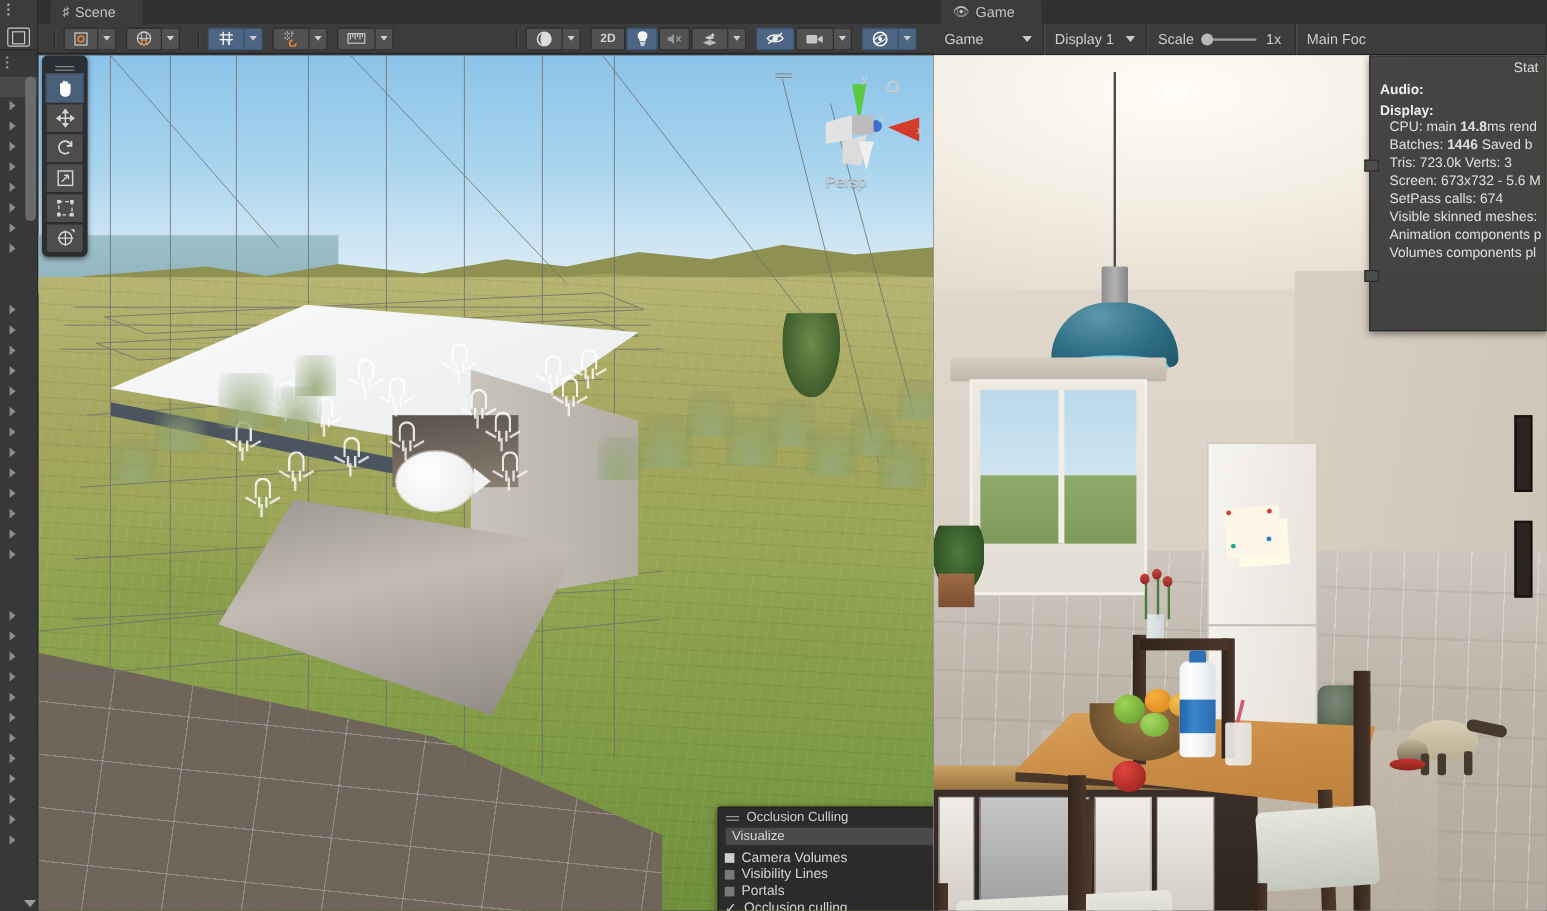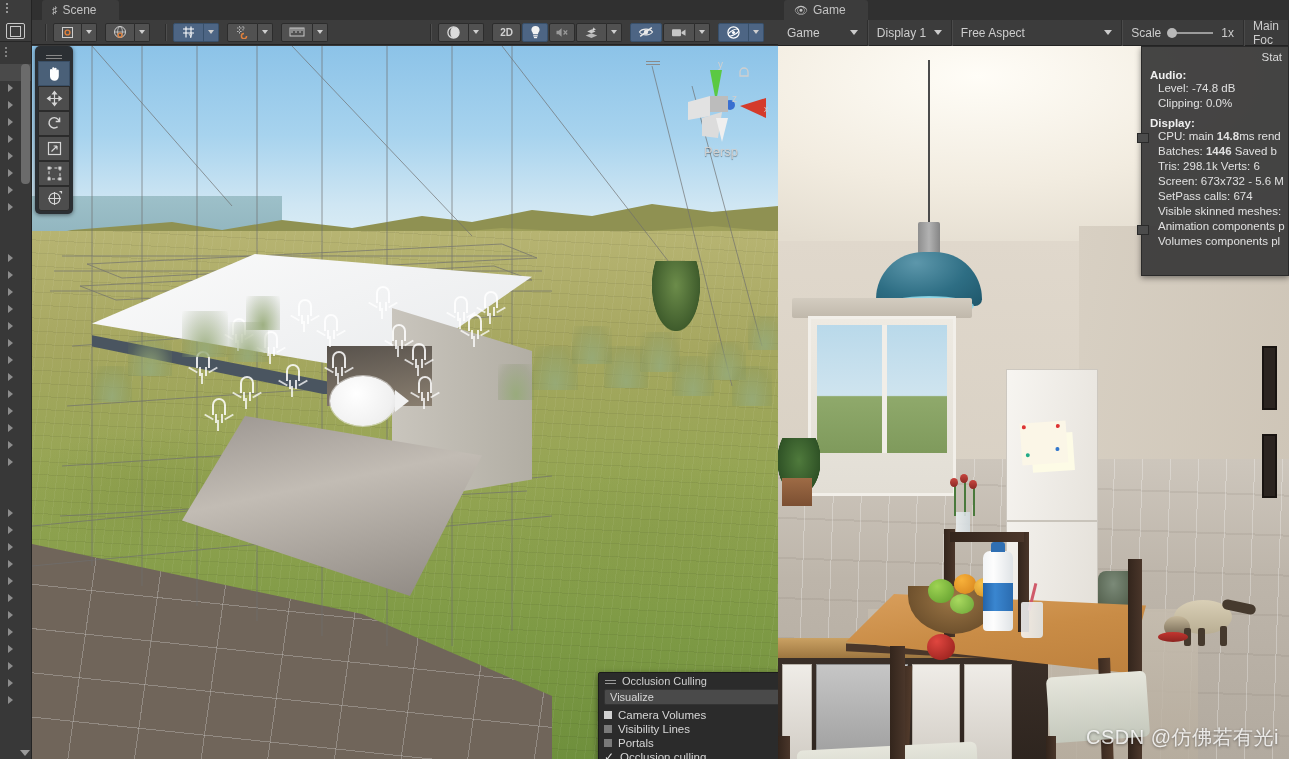--- a/index.html
+++ b/index.html
@@ -228,21 +228,21 @@
   }
   .tp-btn.act { background: #4a6078; border-color:#3a4f66; }
   .tp-btn:first-of-type { border-top-left-radius:3px; border-top-right-radius:3px; }
   .tp-btn:last-of-type { border-bottom-left-radius:3px; border-bottom-right-radius:3px; }
   
   .axis-gizmo { position: absolute; right: 10px; top: 12px; width: 100px; height: 110px; }
   .axis-handle { position:absolute; left: -22px; top: 3px; }
   .axis-handle i { display:block; width:14px;height:1px;background:#8a8a8a;
     box-shadow:0 3px 0 #8a8a8a; }
   .persp-label { position:absolute; left: 20px; top: 86px; color:#cfcfcf;
-    font-size: 13px; text-shadow: 0 1px 1px rgba(0,0,0,.4); margin-left: 16px; }
+    font-size: 13px; text-shadow: 0 1px 1px rgba(0,0,0,.4); }
 
   
   .cam-preview {
     position:absolute; left: 598px; top: 457px; width: 144px; height: 168px;
     background: #2c2c2c; border: 1px solid #1c1c1c; border-radius: 2px;
     box-shadow: 0 2px 6px rgba(0,0,0,.5);
   }
   .cam-preview-head {
     height: 14px; display:flex; align-items:center; gap: 5px; padding: 0 5px;
     color:#cbcbcb; font-size: 10.5px;
@@ -1018,24 +1018,20 @@
 
     <div class="game-toolbar">
       <div class="gt-item" style="width:92px">
         <span>Game</span>
         <i class="gt-caret"></i>
       </div>
       <div class="gt-item" style="width:86px">
         <span>Display 1</span>
         <i class="gt-caret"></i>
       </div>
-      <div class="gt-item" style="width:175px">
-        <span>Free Aspect</span>
-        <i class="gt-caret"></i>
-      </div>
       <div class="gt-item" style="width:124px;gap:8px">
         <span>Scale</span>
         <span class="slider-track">
           <i class="slider-knob"></i>
         </span>
         <span>1x</span>
       </div>
       <div class="gt-item" style="flex:1">
         <span>Main Foc</span>
       </div>
@@ -1136,33 +1132,28 @@
       <div class="picframes">
         <i class="wall-frame" style="top:10px;height:64px"></i>
         <i class="wall-frame" style="top:98px;height:64px"></i>
       </div>
 
       <div class="stats" style="top:0">
         <div class="stat-nub" style="top:86px"></div>
         <div class="stat-nub" style="top:178px"></div>
         <div class="stats-title">Stat</div>
         <div class="stats-sec">Audio:</div>
-        <div id="stats-audio">
-            <div class="stats-line">Level: -74.8 dB</div>
-            <div class="stats-line">Clipping: 0.0%</div>
-          </div>
         <div class="stats-sec">Display:</div>
         <div id="stats-graphics">
             <div class="stats-line">CPU: main <b>14.8</b>ms  rend</div>
             <div class="stats-line">Batches: <b>1446</b>   Saved b</div>
-            <div class="stats-line">Tris: 298.1k        Verts: 6</div>
+            <div class="stats-line">Tris: 723.0k        Verts: 3</div>
             <div class="stats-line">Screen: 673x732 - 5.6 M</div>
             <div class="stats-line">SetPass calls: 674</div>
             <div class="stats-line">Visible skinned meshes:</div>
             <div class="stats-line">Animation components p</div>
             <div class="stats-line">Volumes components pl</div>
           </div>
       </div>
 
-      <div class="watermark">CSDN @仿佛若有光i</div>
     </div>
   </div>
 </div>
 
 </body></html>

